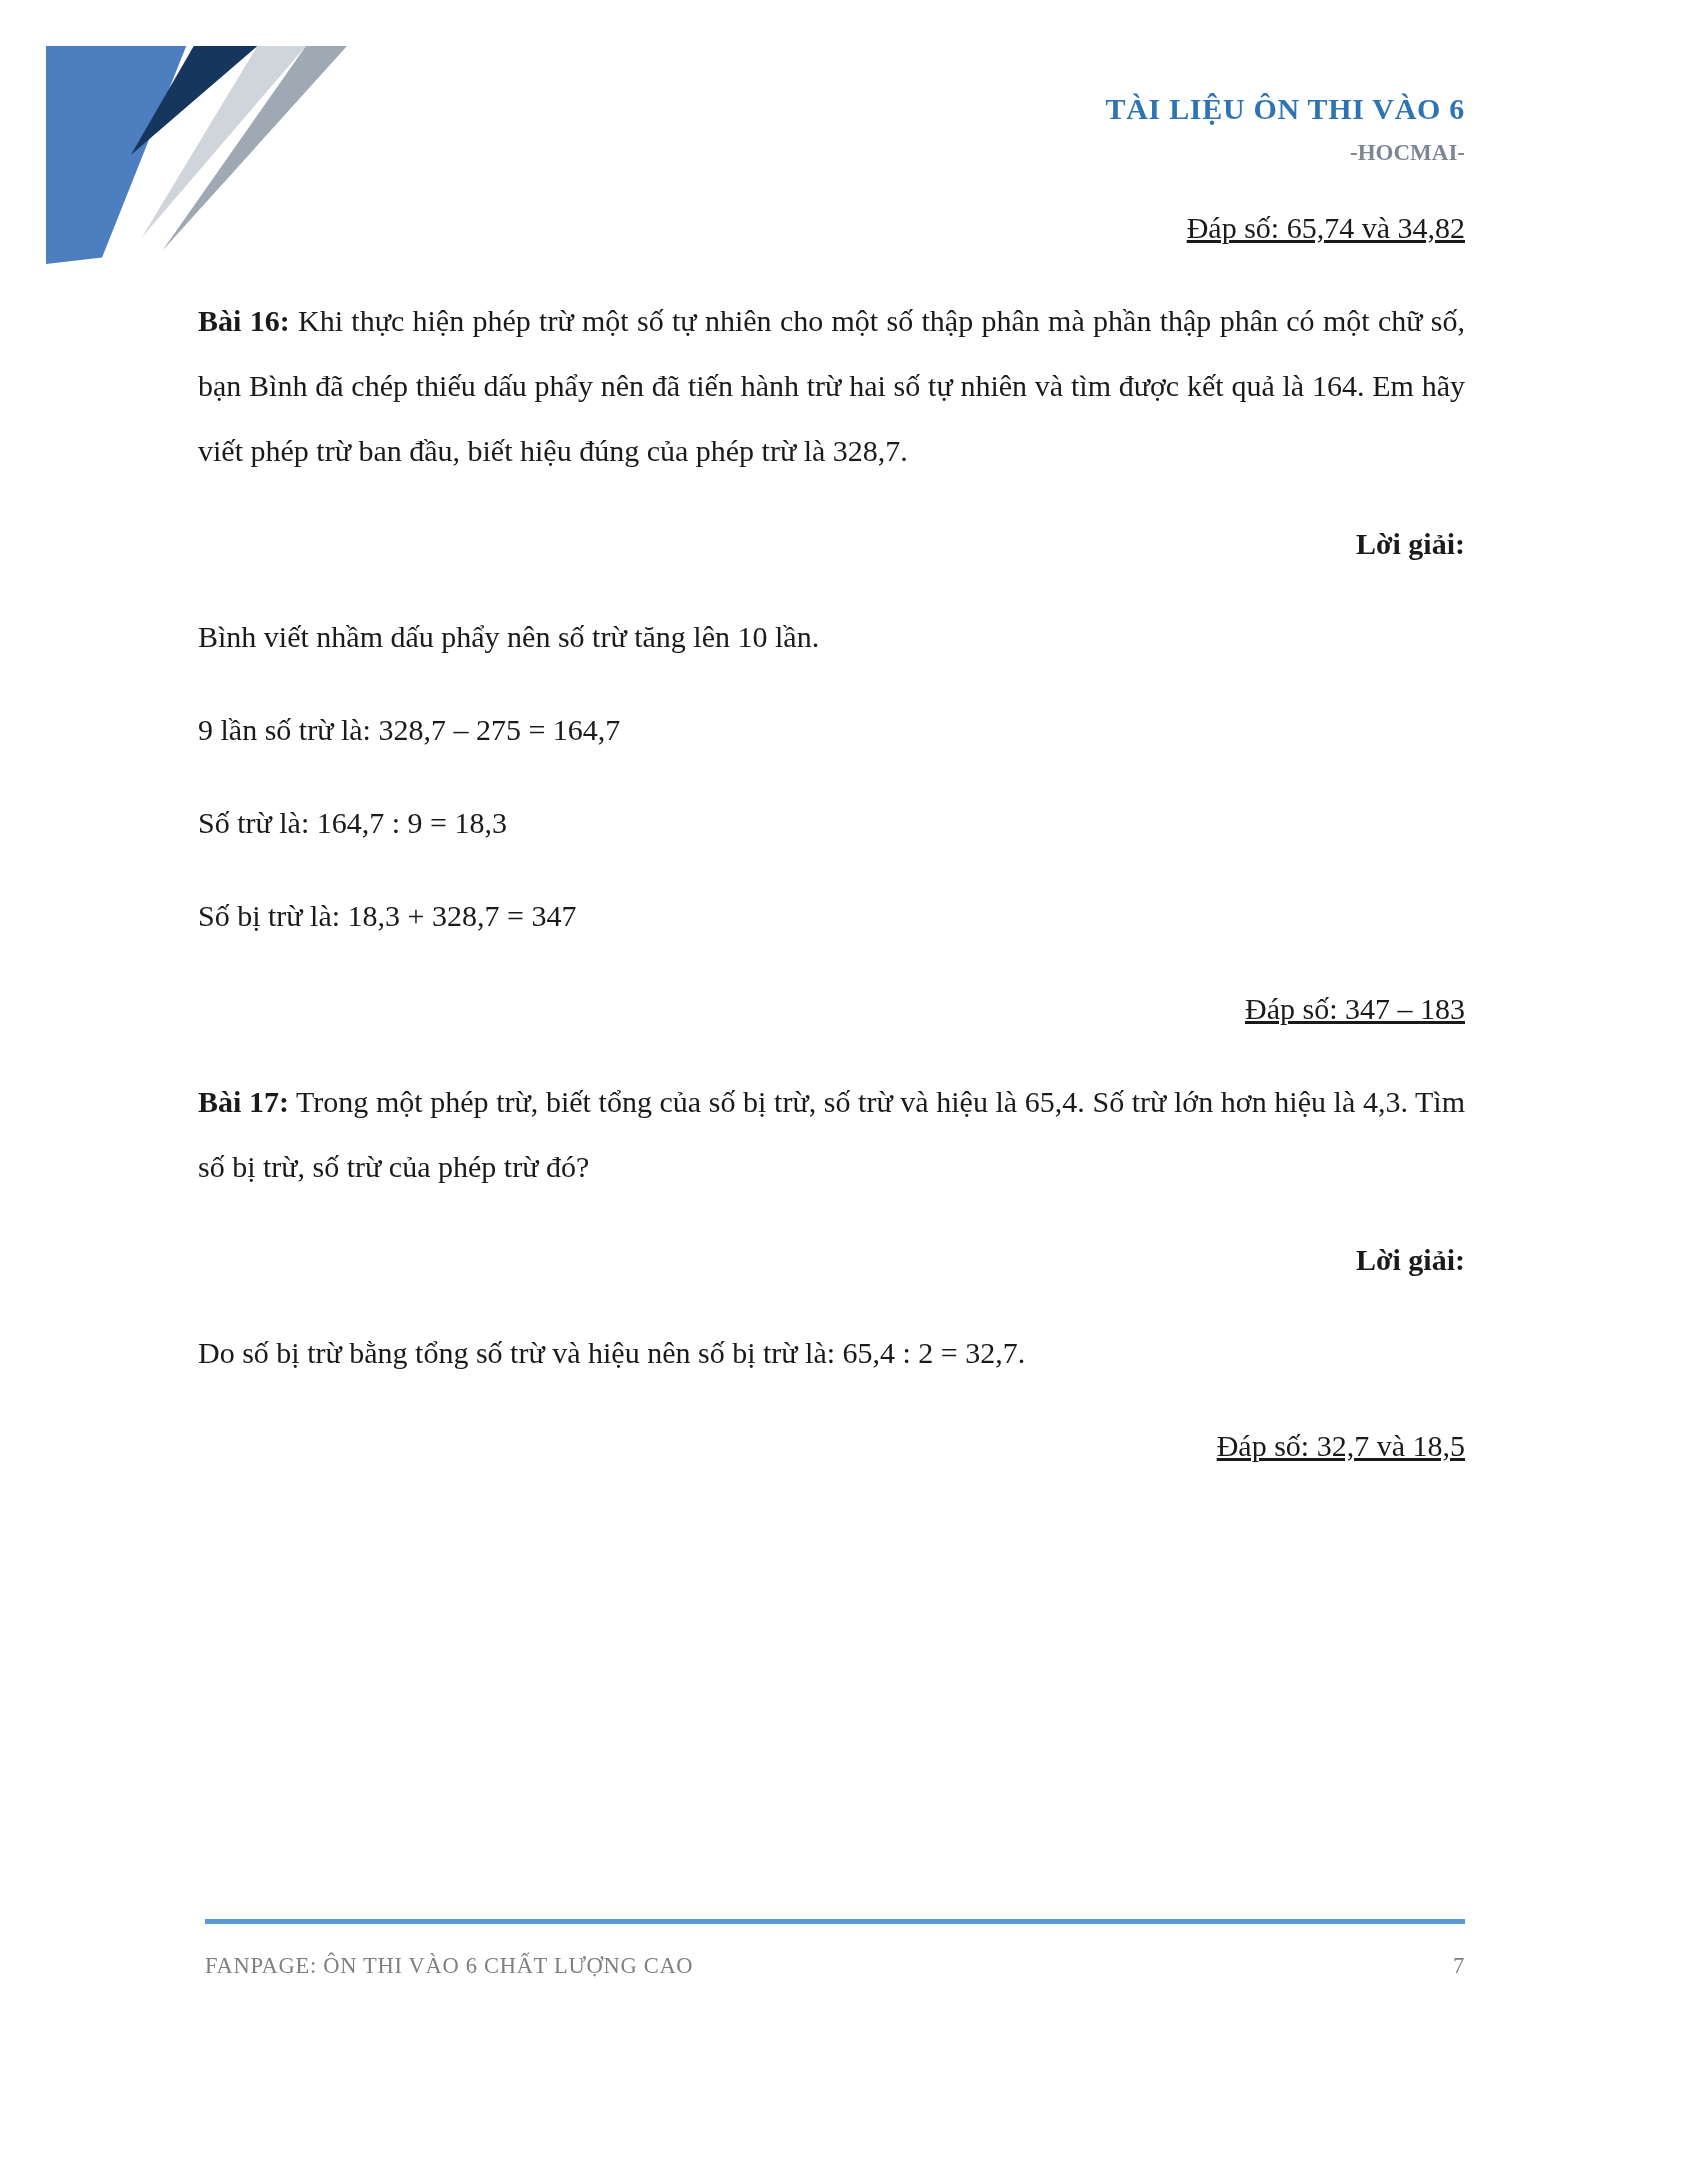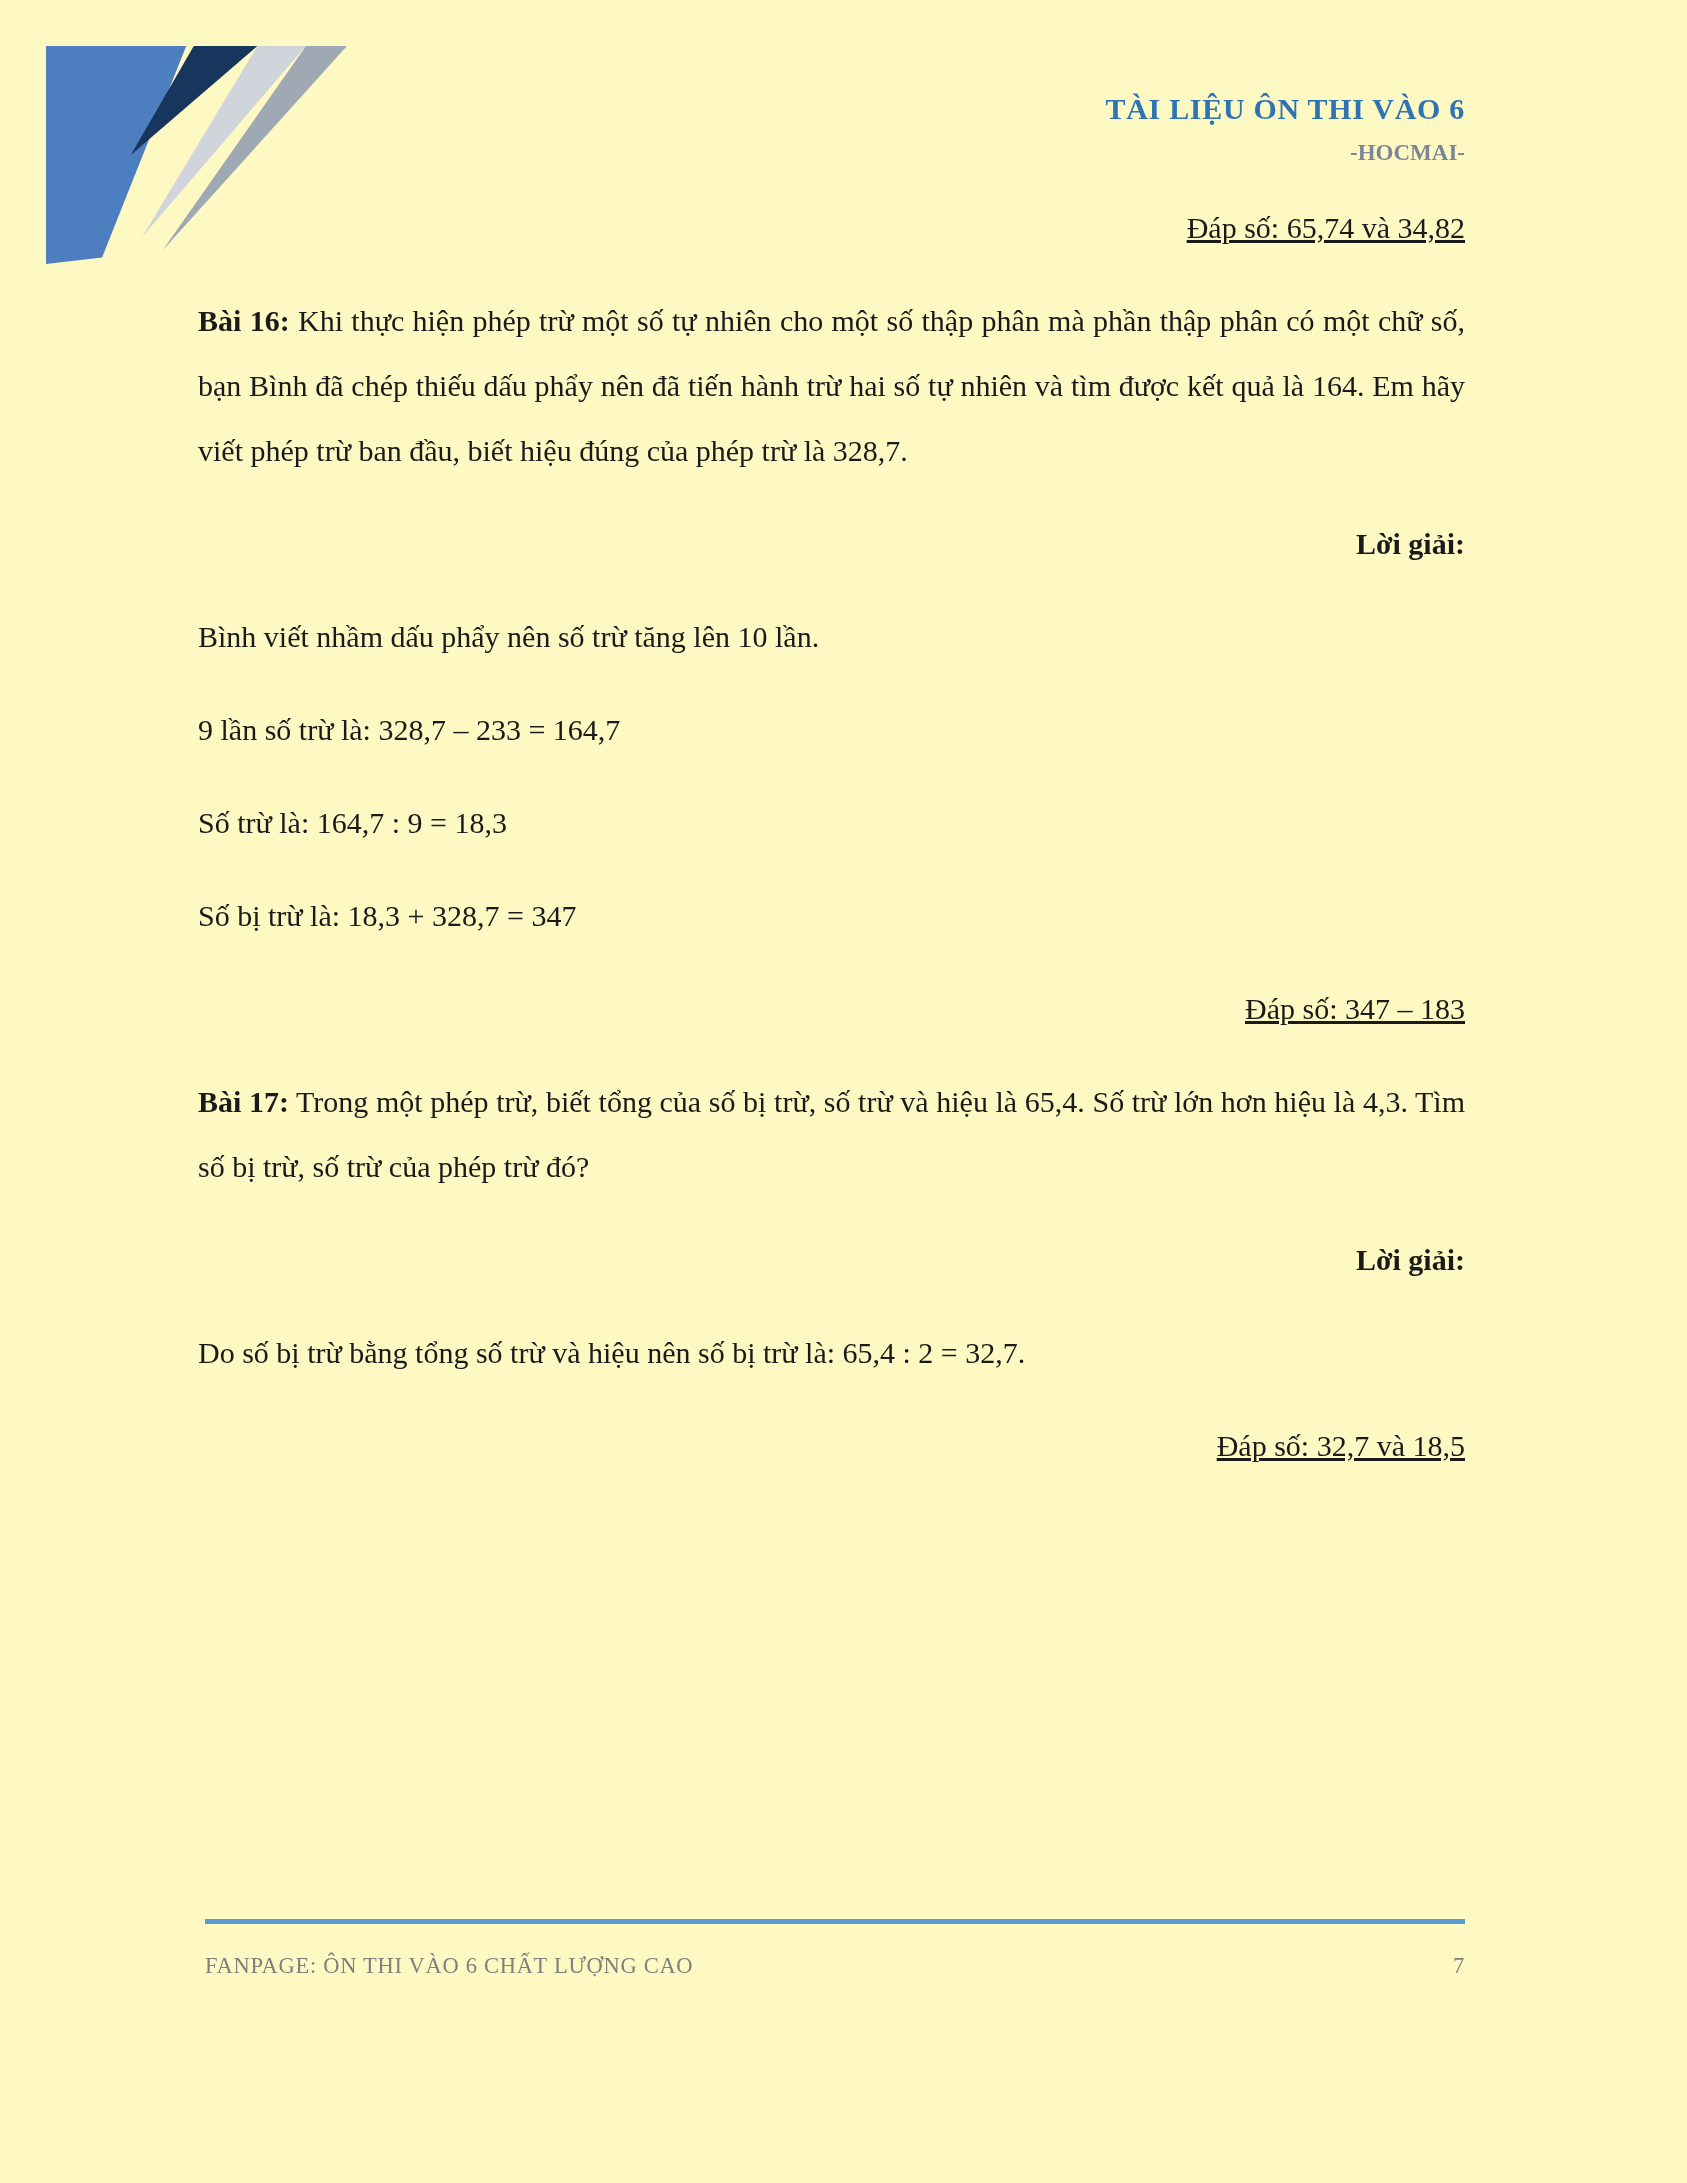--- a/index.html
+++ b/index.html
@@ -2,21 +2,21 @@
 <html style="font-size:10.6px"><head>
 <meta charset="utf-8">
 <style>
   * { margin: 0; padding: 0; box-sizing: border-box; }
   html, body { background: #e9e9e9; }
   .page {
     position: relative;
     width: 1687px;
     height: 2183px;
     margin: 0 auto;
-    background: #fef9c3;
+    background: #ffffff;
     font-family: "Liberation Serif", "DejaVu Serif", serif;
     color: #1a1a1a;
     overflow: hidden;
   }
 
   
   .logo {
     position: absolute;
     left: 46px;
     top: 46px;
@@ -109,21 +109,21 @@
 
   <div class="content">
 
     <p class="para right">Đáp số: 65,74 và 34,82</p>
 
     <p class="para justify"><span class="bold">Bài 16:</span><span> Khi thực hiện phép trừ một số tự nhiên cho một số thập phân mà phần thập phân có một chữ số, bạn Bình đã chép thiếu dấu phẩy nên đã tiến hành trừ hai số tự nhiên và tìm được kết quả là 164. Em hãy viết phép trừ ban đầu, biết hiệu đúng của phép trừ là 328,7.</span></p>
 
     <p class="para center bold">Lời giải:</p>
 
     <p class="para">Bình viết nhầm dấu phẩy nên số trừ tăng lên 10 lần.</p>
-    <p class="para">9 lần số trừ là: 328,7 – 233 = 164,7</p>
+    <p class="para">9 lần số trừ là: 328,7 – 275 = 164,7</p>
     <p class="para">Số trừ là: 164,7 : 9 = 18,3</p>
     <p class="para">Số bị trừ là: 18,3 + 328,7 = 347</p>
     <p class="para right">Đáp số: 347 – 183</p>
 
     <p class="para justify"><span class="bold">Bài 17:</span><span> Trong một phép trừ, biết tổng của số bị trừ, số trừ và hiệu là 65,4. Số trừ lớn hơn hiệu là 4,3. Tìm số bị trừ, số trừ của phép trừ đó?</span></p>
 
     <p class="para center bold">Lời giải:</p>
 
     <p class="para">Do số bị trừ bằng tổng số trừ và hiệu nên số bị trừ là: 65,4 : 2 = 32,7.</p>
     <p class="para right">Đáp số: 32,7 và 18,5</p>

